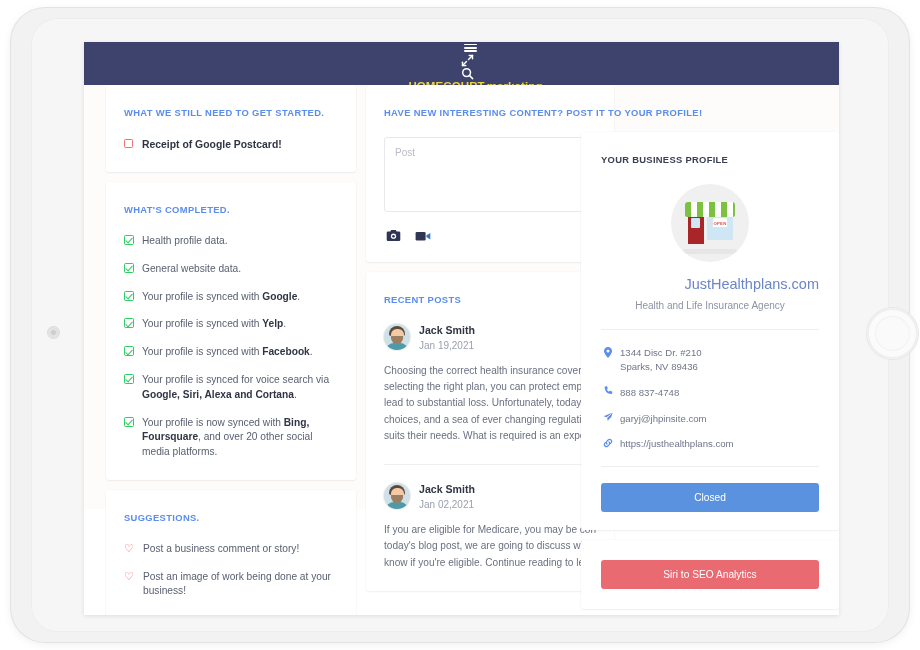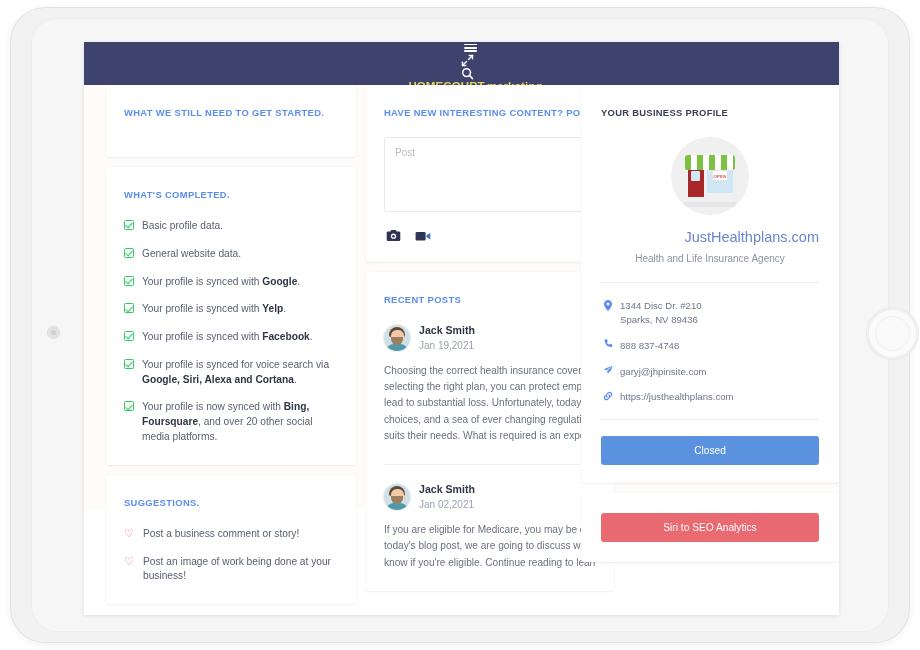--- a/index.html
+++ b/index.html
@@ -264,21 +264,21 @@
   .media-icon {
     color: #2f3553;
     cursor: pointer;
     display: flex;
     align-items: center;
   }
 
   
   .post-head {
     display: flex;
-    align-items: flex-end;
+    align-items: flex-start;
     margin-bottom: 12px;
   }
   .post-avatar {
     width: 26px; height: 26px; border-radius: 50%;
     margin-right: 9px;
     flex-shrink: 0;
     background: #cfe0e6;
     position: relative;
     overflow: hidden;
     box-shadow: 0 0 0 1px #e9eef0;
@@ -325,21 +325,21 @@
     white-space: pre;
     overflow: hidden;
   }
   .post-divider {
     height: 1px;
     background: #eeeef1;
     margin: 20px 0 18px 0;
   }
 
   
-  #profile-card { padding: 22px 20px 18px 20px; }
+  #profile-card { padding: 22px 20px 18px 20px; margin-top: 47px; }
   #shop-logo {
     width: 78px; height: 78px;
     margin: 10px auto 0 auto;
     border-radius: 50%;
     background: #f0f0f0;
     position: relative;
     overflow: hidden;
   }
   #shop-logo .awning {
     position: absolute; left: 14px; top: 18px;
@@ -502,28 +502,32 @@
         <div id="avatar"></div>
       </div>
     </div>
 
     <div id="page-body">
 
       <div id="left-col">
 
         <div class="card">
           <div class="section-title">WHAT WE STILL NEED TO GET STARTED.</div>
+          <div class="task-row">
+            <div class="cb-empty"></div>
+            <div class="task-text">Receipt of Google Postcard!</div>
+          </div>
         </div>
 
         <div class="card">
           <div class="section-title">WHAT'S COMPLETED.</div>
 
           <div class="task-row">
             <div class="cb-check"></div>
-            <div class="task-text">Basic profile data.</div>
+            <div class="task-text">Health profile data.</div>
           </div>
           <div class="task-row">
             <div class="cb-check"></div>
             <div class="task-text">General website data.</div>
           </div>
           <div class="task-row">
             <div class="cb-check"></div>
             <div class="task-text">
               <span>Your profile is synced with </span><b>Google</b><span>.</span>
             </div>

